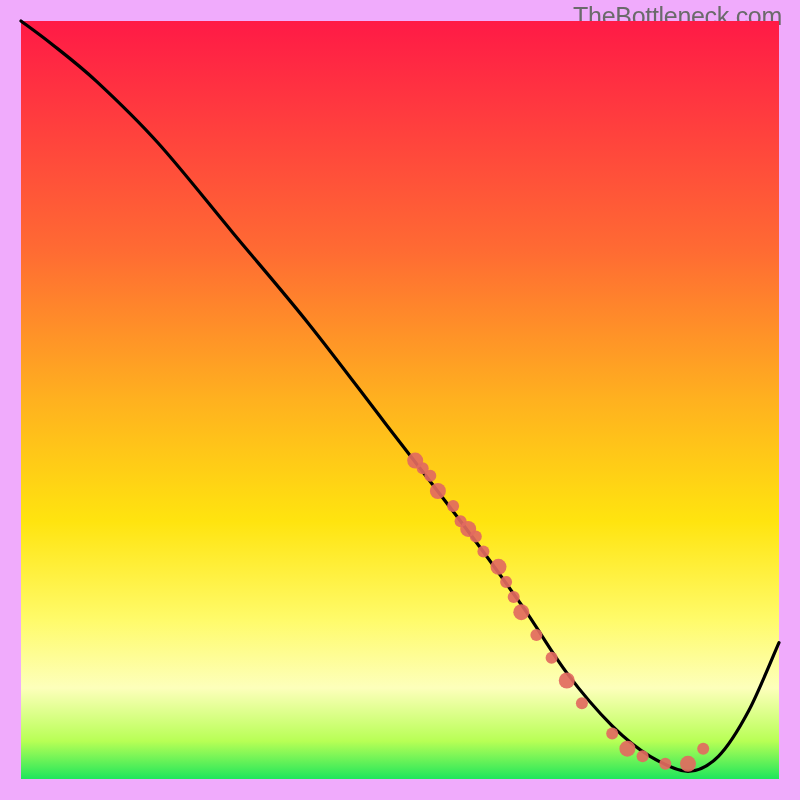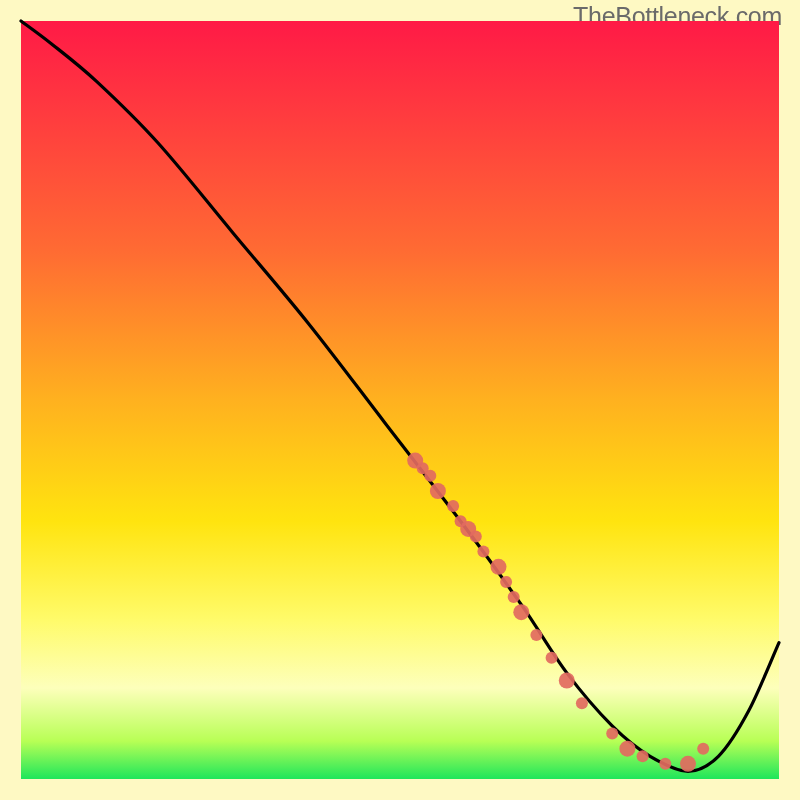--- a/index.html
+++ b/index.html
@@ -8,21 +8,21 @@
     width: 800px;
     height: 800px;
     overflow: hidden;
     background: #000;
     font-family: Arial, Helvetica, sans-serif;
   }
   .chart-outer {
     position: relative;
     width: 800px;
     height: 800px;
-    background: #fef9c3;
+    background: #f0abfc;
     text-align: right;
   }
   .plot-area {
     position: absolute;
     left: 21px;
     top: 21px;
     width: 758px;
     height: 758px;
     
     background: linear-gradient(

